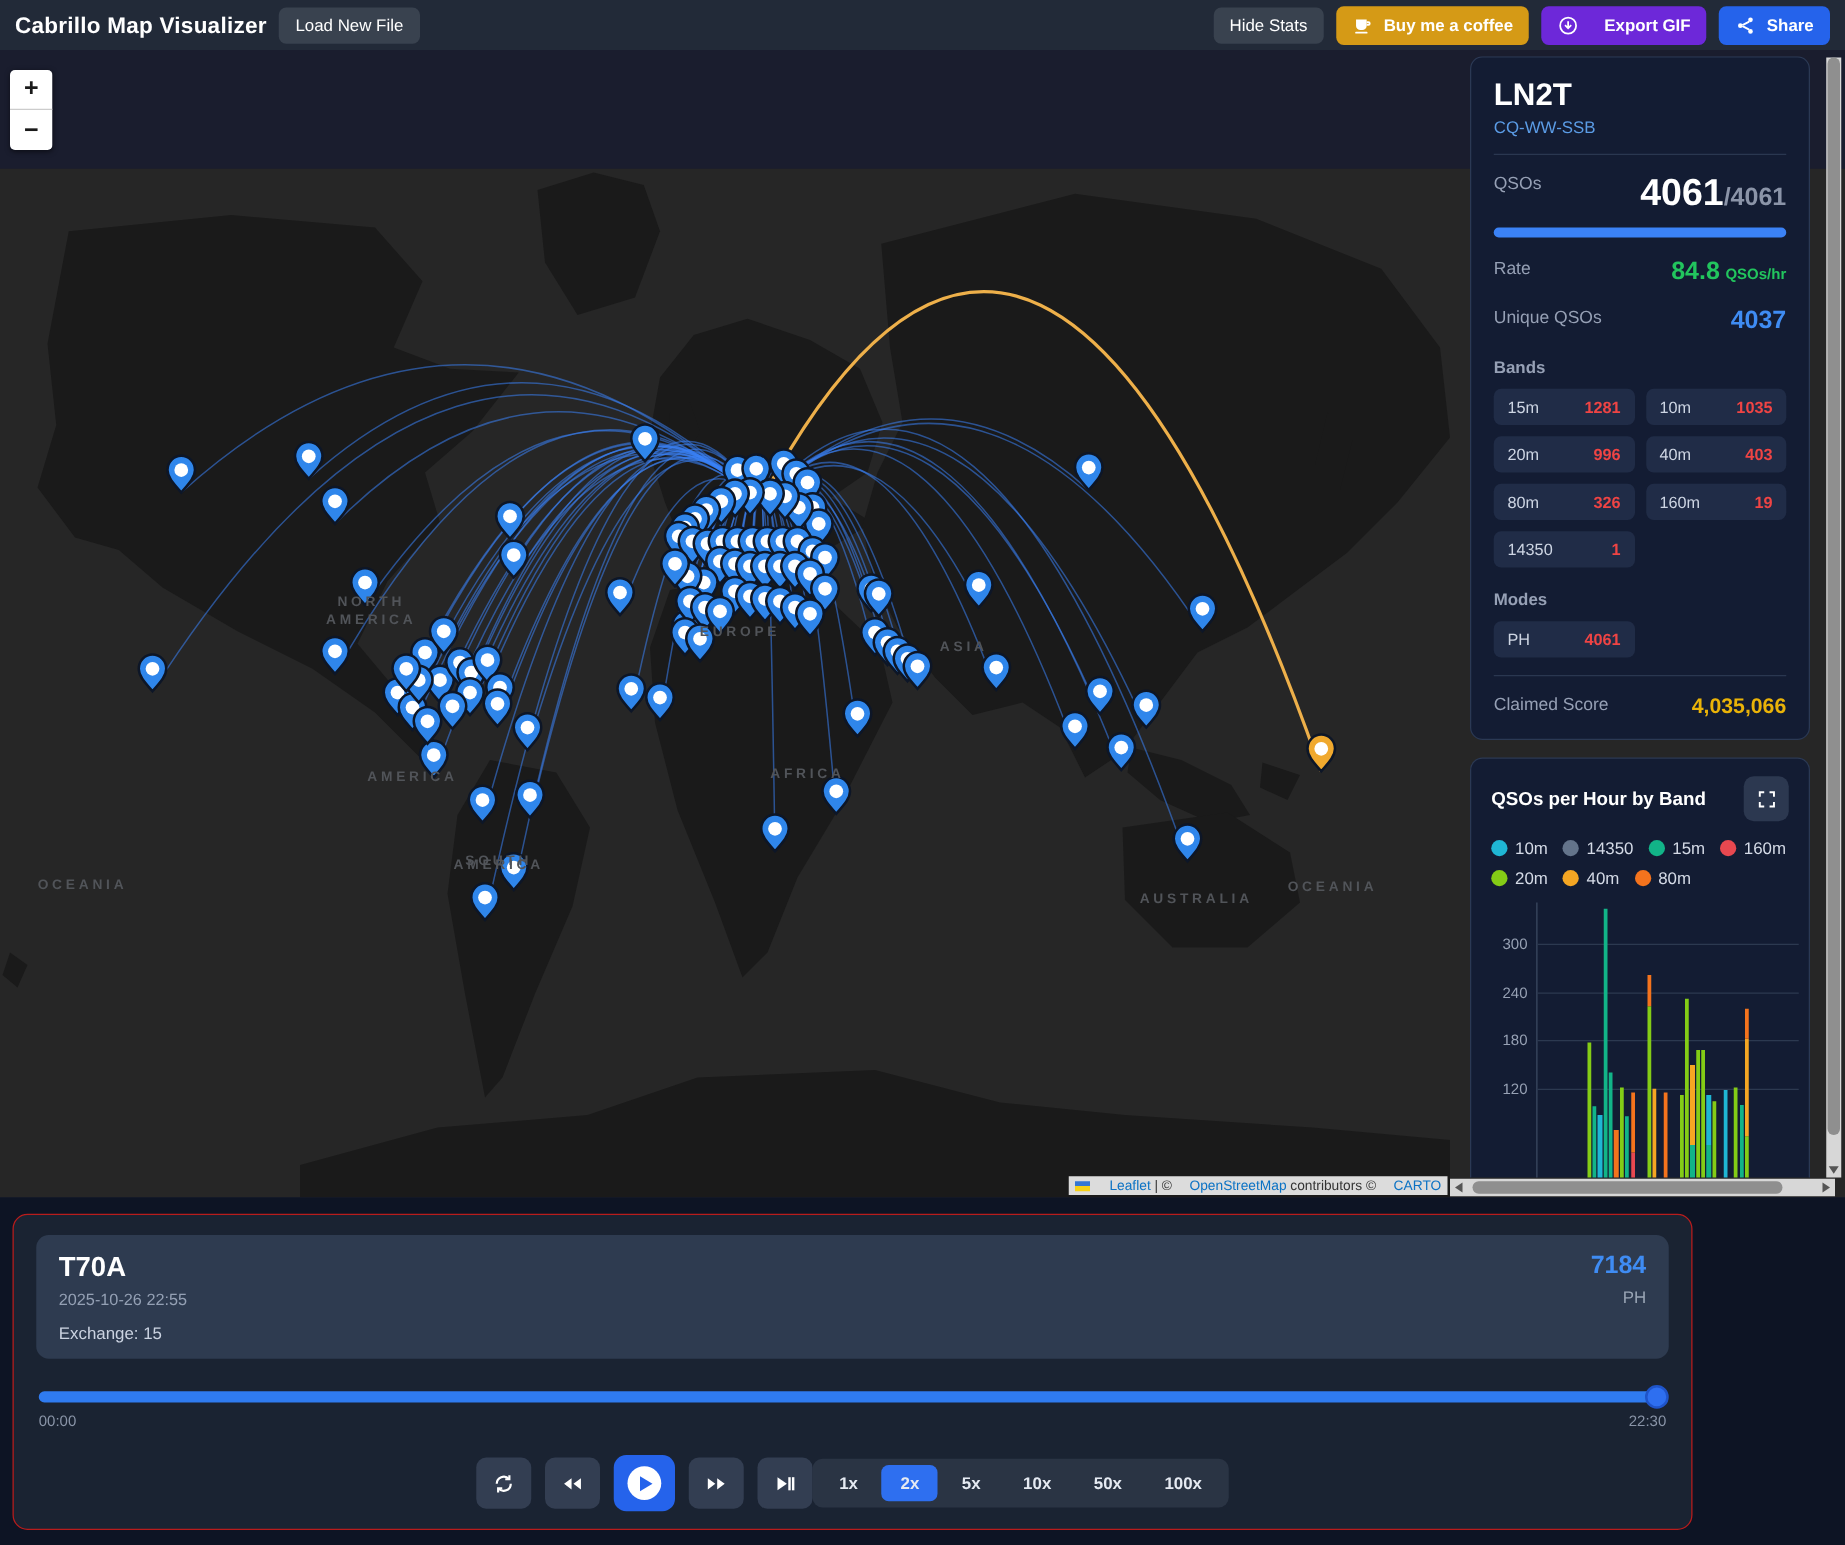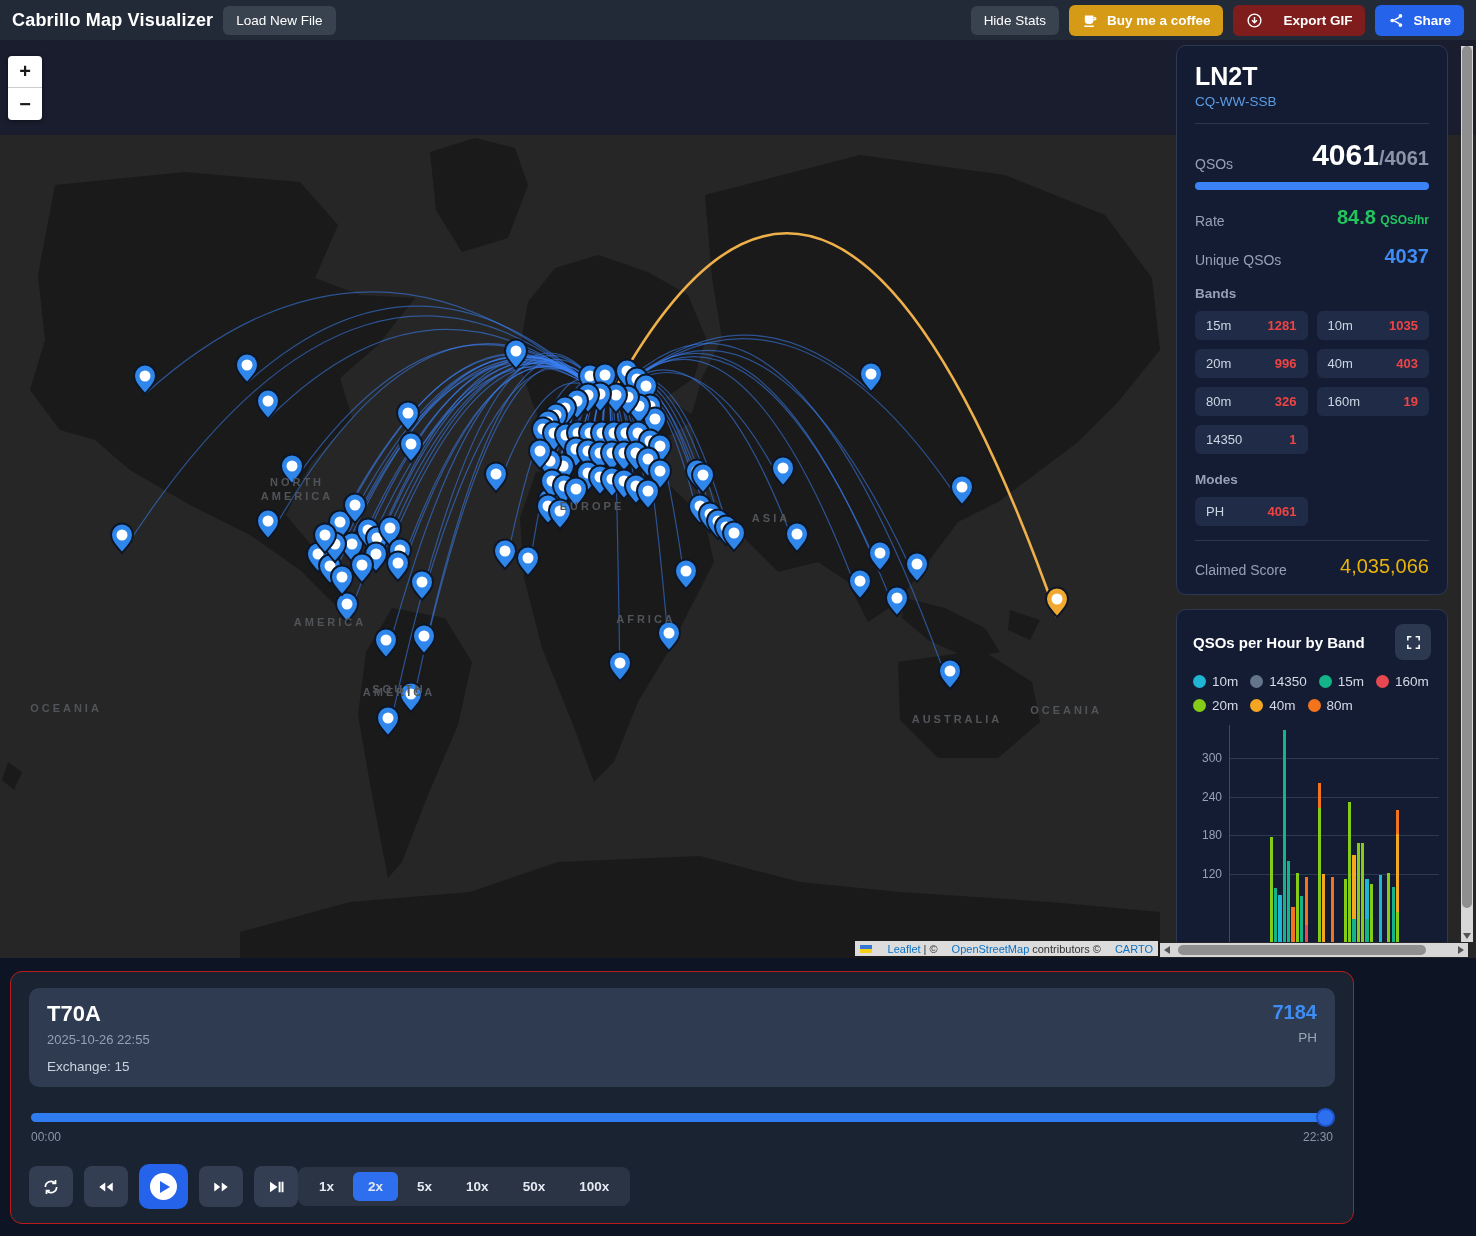--- a/index.html
+++ b/index.html
@@ -7,21 +7,21 @@
        font-family:"Liberation Sans","DejaVu Sans",sans-serif;color:#fff;}
   
   .header{position:absolute;top:0;left:0;width:100%;height:40px;background:#222a38;
           display:flex;align-items:center;justify-content:space-between;padding:0 12px;box-sizing:border-box;z-index:40;}
   .h-left,.h-right{display:flex;align-items:center;gap:10px;}
   .app-title{font-size:18px;font-weight:bold;letter-spacing:.2px;}
   .btn{display:flex;align-items:center;gap:8px;border:none;border-radius:6px;padding:7px 13px;
        font-family:inherit;font-size:13.5px;font-weight:bold;color:#fff;cursor:pointer;}
   .btn-gray{background:#39424f;font-weight:normal;}
   .btn-amber{background:#d59a16;}
-  .btn-purple{background:#7f1d1d;gap:20px;}
+  .btn-purple{background:#6d28d9;gap:20px;}
   .btn-blue{background:#2563eb;}
   .ic{display:inline-flex;width:17px;height:17px;}
   .ic svg{width:100%;height:100%;}
   
   .map-area{position:absolute;top:40px;left:0;width:1476px;height:918px;background:#1a1d2e;overflow:hidden;z-index:10;}
   .map-svg{position:absolute;top:0;left:0;}
   .map-labels{position:absolute;top:-40px;left:0;width:100%;height:100%;pointer-events:none;}
   .map-label{position:absolute;transform:translate(-50%,-50%);color:#515459;font-size:11px;font-weight:bold;letter-spacing:3px;white-space:nowrap;}
   .zoom-ctrl{position:absolute;top:16px;left:8px;width:34px;border-radius:4px;overflow:hidden;
              box-shadow:0 1px 4px rgba(0,0,0,.5);z-index:15;}
@@ -32,36 +32,36 @@
                display:flex;align-items:center;gap:3px;padding:0 5px;font-size:11px;color:#333;z-index:15;white-space:nowrap;}
   .attribution a{color:#0b72c4;text-decoration:none;cursor:pointer;padding-left:11px;}
   .ua-flag{display:inline-block;width:12px;height:8px;margin-right:2px;background:linear-gradient(#3577d4 50%,#f7d117 50%);}
   
   .sidebar{position:absolute;top:45px;left:1176px;width:272px;height:897px;overflow:hidden;z-index:20;}
   .panel{background:#131c33;border:1px solid #2b3954;border-radius:10px;box-sizing:border-box;}
   .stats-panel{padding:16px 18px;}
   .callsign{font-size:25px;font-weight:bold;}
   .contest{font-size:13.5px;color:#5b9ce6;margin-top:3px;}
   .divider{border:none;border-top:1px solid #2a3750;margin:14px 0;}
-  .row{display:flex;align-items:flex-end;justify-content:space-between;}
+  .row{display:flex;align-items:flex-start;justify-content:space-between;}
   .lbl{color:#96a0b5;font-size:14px;}
   .qso-big{font-size:30px;font-weight:bold;}
   .qso-total{font-size:20px;font-weight:bold;color:#8b94a8;}
   .progress{height:8px;border-radius:4px;background:#3b82f6;margin:10px 0 4px;}
   .rate-row{margin-top:16px;}
   .rate-val{color:#22c55e;font-size:20px;font-weight:bold;}
   .rate-unit{color:#22c55e;font-size:12px;font-weight:bold;}
   .uniq-row{margin-top:16px;}
   .uniq-val{color:#3f8cf3;font-size:20px;font-weight:bold;}
   .sec-h{color:#96a0b5;font-size:13.5px;font-weight:bold;margin:18px 0 10px;}
   .bgrid{display:grid;grid-template-columns:1fr 1fr;gap:9px;}
   .chip{background:#202c47;border-radius:6px;padding:7px 11px;display:flex;justify-content:space-between;align-items:center;}
   .chip .bn{color:#cdd5e3;font-size:13px;}
   .chip .bc{color:#ef4444;font-size:13px;font-weight:bold;}
-  .claim-val{color:#eab308;font-size:20px;font-weight:normal;}
+  .claim-val{color:#eab308;font-size:17px;font-weight:bold;}
   
   .chart-panel{margin-top:14px;padding:14px 8px 14px 16px;height:400px;}
   .chart-head{display:flex;align-items:center;justify-content:space-between;padding-right:8px;}
   .chart-title{font-size:15px;font-weight:bold;}
   .expand-btn{width:36px;height:36px;background:#2c3850;border:none;border-radius:8px;display:flex;
               align-items:center;justify-content:center;cursor:pointer;}
   .legend{display:flex;flex-wrap:wrap;gap:9px 12px;margin:14px 0 12px;padding-right:6px;}
   .leg-item{display:flex;align-items:center;gap:6px;}
   .leg-dot{width:13px;height:13px;border-radius:50%;}
   .leg-txt{color:#d4dae6;font-size:13.5px;}
@@ -87,21 +87,21 @@
   .info-card{background:#2e3b50;border-radius:10px;padding:13px 18px;display:flex;justify-content:space-between;}
   .pb-call{font-size:22px;font-weight:bold;}
   .pb-date{font-size:13px;color:#94a0b4;margin-top:5px;}
   .pb-exch{font-size:13.5px;color:#cbd3e1;margin-top:12px;}
   .pb-num{font-size:20px;font-weight:bold;color:#3f8cf3;text-align:right;}
   .pb-mode{font-size:13.5px;color:#9aa5b5;text-align:right;margin-top:6px;}
   .slider{position:relative;height:9px;border-radius:5px;background:#2f7bf0;margin:26px 2px 0;cursor:pointer;}
   .slider-thumb{position:absolute;right:-2px;top:-5px;width:19px;height:19px;border-radius:50%;
                 background:#2e6ff0;border:2px solid #1f54c9;box-sizing:border-box;cursor:grab;}
   .times{display:flex;justify-content:space-between;color:#8a95a8;font-size:12px;margin:8px 2px 0;gap:24px;}
-  .controls{display:flex;align-items:center;justify-content:flex-start;margin-top:20px;}
+  .controls{display:flex;align-items:center;justify-content:center;margin-top:20px;}
   .ctl-left{display:flex;align-items:center;gap:11px;}
   .ctl-btn{width:44px;height:41px;background:#333e52;border:none;border-radius:8px;display:flex;
            align-items:center;justify-content:center;cursor:pointer;color:#fff;}
   .ctl-btn svg{width:18px;height:18px;}
   .play-btn{width:49px;height:45px;background:#2563eb;border-radius:10px;}
   .play-disc{width:27px;height:27px;border-radius:50%;background:#fff;display:flex;align-items:center;justify-content:center;}
   .play-tri{width:0;height:0;border-top:6px solid transparent;border-bottom:6px solid transparent;
             border-left:10px solid #2563eb;margin-left:3px;}
   .speeds{background:#2a3444;border-radius:8px;padding:5px 6px;display:flex;align-items:center;gap:4px;}
   .spd{border:none;background:transparent;color:#e5eaf2;font-family:inherit;font-size:13.5px;font-weight:bold;

